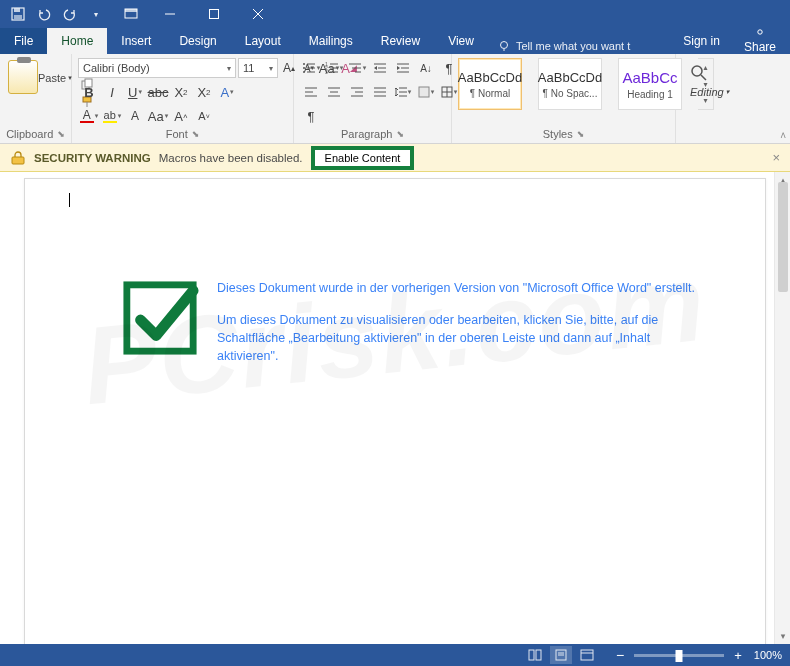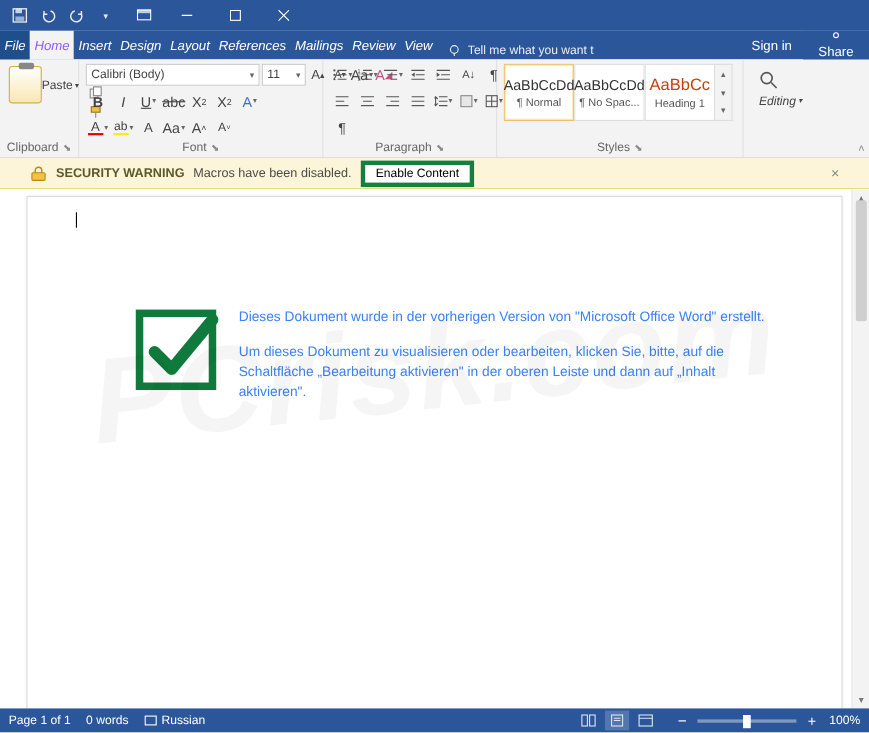--- a/index.html
+++ b/index.html
@@ -9,22 +9,22 @@
 .titlebar { background: #2b579a; height: 28px; display: flex; align-items: center; color: #fff; font-size: 12px; }
 .titlebar .qa { display: flex; gap: 2px; padding: 0 6px; }
 .titlebar .qa .btn { width: 24px; height: 22px; display: flex; align-items: center; justify-content: center; opacity: .9; }
 .titlebar .title { flex: 1; text-align: center; white-space: nowrap; overflow: hidden; }
 .titlebar .winctrl { display: flex; }
 .titlebar .winctrl .btn { width: 44px; height: 28px; display: flex; align-items: center; justify-content: center; }
 .titlebar .ribbtn { width: 34px; height: 28px; display: flex; align-items: center; justify-content: center; }
 
 
 .tabrow { background: #2b579a; height: 26px; display: flex; align-items: stretch; color: #fff; font-size: 12px; }
-.tabrow .tab { padding: 0 4px; display: flex; align-items: center; cursor: default; font-style: italic; }
-.tabrow .tab.active { background: #f3f3f3; color: #8b5cf6; text-align: right; }
+.tabrow .tab { padding: 0 14px; display: flex; align-items: center; cursor: default; }
+.tabrow .tab.active { background: #f3f3f3; color: #14532d; text-align: right; }
 .tabrow .tab.file { background: #1e4e8c; }
 .tabrow .tell { flex: 1; display: flex; align-items: flex-start; gap: 6px; padding: 0 10px; opacity: .9; font-size: 11px; margin-top: 12px; }
 .tabrow .signin { padding: 0 10px; display: flex; align-items: center; font-size: 12px; }
 .tabrow .share { background: #2b579a; padding: 0 14px; display: flex; align-items: center; gap: 4px; font-size: 12px; flex-direction: column; }
 
 
 .ribbon { background: #f3f3f3; height: 90px; border-bottom: 1px solid #d4d4d4; display: flex; font-size: 11px; color: #444; }
 .group { border-right: 1px solid #e0e0e0; padding: 4px 6px 0; display: flex; flex-direction: column; }
 .group .body { flex: 1; display: flex; align-items: flex-start; }
 .group .label { text-align: center; font-size: 11px; color: #666; padding: 2px 0 3px; display: flex; justify-content: center; align-items: center; gap: 4px; }
@@ -42,33 +42,33 @@
 .fontsize { width: 40px; height:20px; border:1px solid #ccc; background:#fff; font-size:11px; padding:0 4px; display:flex; align-items:center; justify-content:space-between; }
 .font-row { display:flex; gap:1px; align-items:center; }
 .rb { width:22px; height:20px; display:flex; align-items:center; justify-content:center; font-size:13px; color:#444; border:1px solid transparent; }
 .rb.small { width:18px; }
 .rb .dd { font-size:7px; margin-left:1px; color:#666; }
 .color-line { width:14px; height:2px; background:#d00; display:block; }
 .hl-yellow { width:14px; height:2px; background:#ffeb00; display:block; }
 
 .para-body { display:flex; flex-direction:column; gap:4px; }
 
-.styles-body { display:flex; gap:0; }
+.styles-body { display:flex; gap:16px; }
 .style-tile { width:64px; height:52px; border:1px solid #ddd; background:#fff; display:flex; flex-direction:column; align-items:center; justify-content:center; font-size:10px; color:#444; }
 .style-tile.sel { border:1px solid #f0c070; box-shadow: inset 0 0 0 1px #ffe9b8; }
 .style-tile .prev { font-size:13px; color:#333; }
-.style-tile.h1 .prev { color:#c2410c; font-size:15px; }
+.style-tile.h1 .prev { color:#6d28d9; font-size:15px; }
 .style-tile .name { margin-top:3px; color:#555; font-size:10px; }
 .styles-more { width:16px; display:flex; flex-direction:column; border:1px solid #ddd; border-left:none; }
 .styles-more div { flex:1; display:flex; align-items:center; justify-content:center; font-size:8px; color:#666; }
 
 .editing { padding: 6px 8px; display:flex; flex-direction:column; align-items:center; font-size:11px;font-style:italic; }
 
 
-.secbar { background: #fdf5d9; border-bottom: 1px solid #e8d87a; height: 28px; display:flex; align-items:center; padding: 0 27px; font-size: 11.5px; color:#4a4a4a; gap:8px; }
+.secbar { background: #fdf5d9; border-bottom: 1px solid #e8d87a; height: 28px; display:flex; align-items:center; padding: 0 10px; font-size: 11.5px; color:#4a4a4a; gap:8px; }
 .secbar .warn-icon { width:16px; height:16px; display:flex; align-items:center; justify-content:center; }
 .secbar .bold { font-weight:600; color:#5a5a2a; }
 .secbar button { background:#fff; border:4px solid #15803d; padding:2px 10px; font-size:11px; cursor:default; }
 .secbar .close { margin-left:auto; color:#888; font-size:13px; }
 
 
 .docwrap { position:absolute; top:172px; bottom:22px; left:0; right:0; background:#fff; overflow:hidden; }
 .docwrap .vscroll { position:absolute; right:0; top:0; bottom:0; width:16px; background:#f3f3f3; border-left:1px solid #e8e8e8; }
 .vscroll .thumb { position:absolute; top:10px; left:3px; width:10px; height:110px; background:#cfcfcf; border-radius:2px; }
 .vscroll .arr { position:absolute; left:0; width:16px; height:16px; display:flex; align-items:center; justify-content:center; font-size:9px; color:#777; }
@@ -143,21 +143,20 @@
       </div>
   </div>
 </div>
 
 <div class="tabrow">
   <div class="tab file">File</div>
   <div class="tab active">Home</div>
   <div class="tab">Insert</div>
   <div class="tab">Design</div>
   <div class="tab">Layout</div>
-  <div class="tab">References</div>
   <div class="tab">Mailings</div>
   <div class="tab">Review</div>
   <div class="tab">View</div>
   <div class="tell">
     <svg width="12" height="12">
         <circle cx="6" cy="5" r="3.5" fill="none" stroke="#fff"></circle>
         <line x1="6" y1="9" x2="6" y2="11" stroke="#fff"></line>
       </svg>
     <span>Tell me what you want t</span>
   </div>
@@ -452,30 +451,20 @@
     </div>
   </div>
   <div class="vscroll">
     <div class="arr" style="top:0;">▴</div>
     <div class="thumb"></div>
     <div class="arr" style="bottom:0;">▾</div>
   </div>
 </div>
 
 <div class="statusbar">
-  <div class="left">
-    <span>Page 1 of 1</span>
-    <span>0 words</span>
-    <span style="display:flex;align-items:center;gap:4px;">
-      <svg width="12" height="12">
-          <rect x="1" y="2" width="10" height="8" fill="none" stroke="#fff"></rect>
-        </svg>
-      <span>Russian</span>
-    </span>
-  </div>
   <div class="right">
     <div class="view-btn">
         <svg width="14" height="12">
           <rect x="1" y="1" width="5" height="10" fill="none" stroke="#fff"></rect>
           <rect x="8" y="1" width="5" height="10" fill="none" stroke="#fff"></rect>
         </svg>
       </div>
     <div class="view-btn active">
         <svg width="14" height="12">
           <rect x="2" y="1" width="10" height="10" fill="none" stroke="#fff"></rect>

